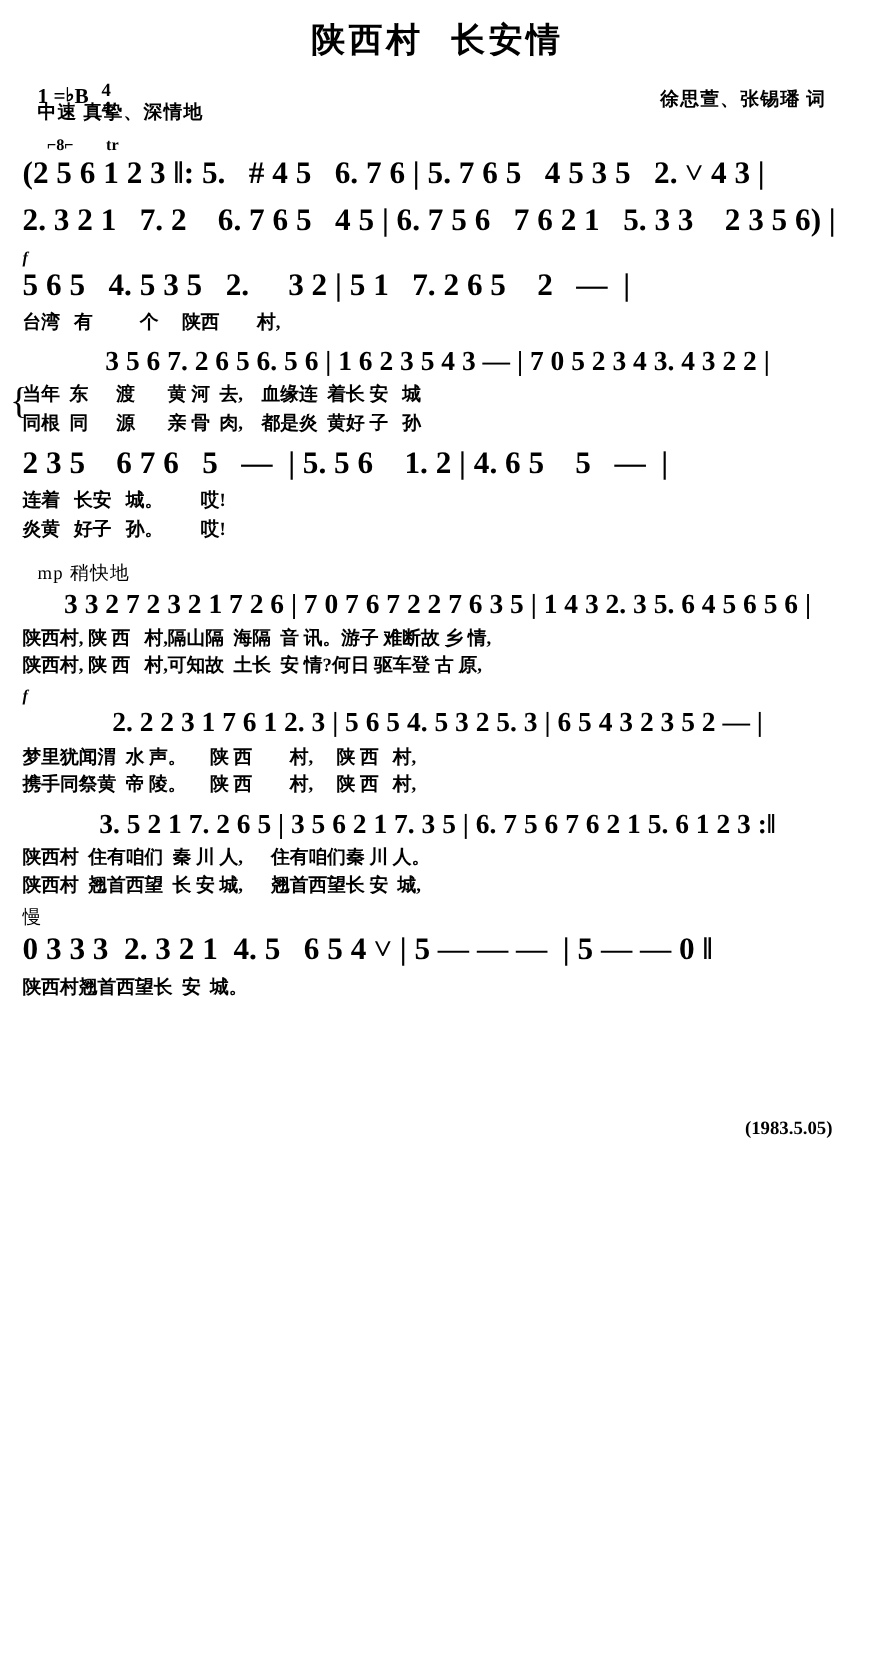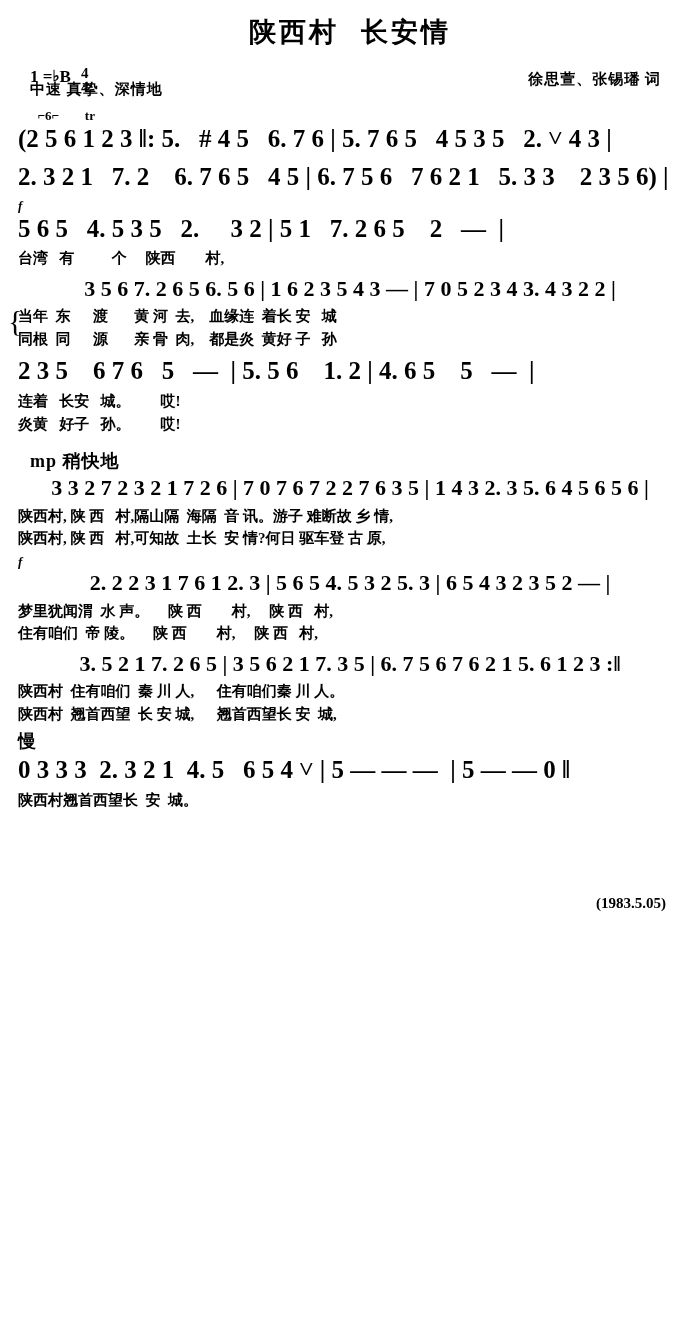--- a/index.html
+++ b/index.html
@@ -98,22 +98,22 @@
     margin-top: 2px;
   }
   .lyrics.second { margin-top: 0px; }
   .dyn {
     font-family: "Liberation Serif", serif;
     font-style: italic;
     font-weight: bold;
     font-size: 16px;
   }
   .marker {
-    font-size: 18px;
-    font-weight: bold;
+    font-size: 15px;
+    font-weight: normal;
     letter-spacing: 1px;
   }
   .section-mark {
     margin: 10px 0 0 12px;
   }
   .footer-date {
     position: absolute;
     right: 34px;
     bottom: 16px;
     font-size: 15px;
@@ -152,21 +152,21 @@
       <span class="time-sig">
         <span>4</span>
         <span>4</span>
       </span>
     </div>
     <div class="authors">徐思萱、张锡璠 词</div>
     <div class="tempo">中速 真挚、深情地</div>
   </div>
 
   <div class="system">
-    <div class="ornaments">      ⌐6⌐        tr</div>
+    <div class="ornaments">      ⌐8⌐        tr</div>
     <div class="notes">(2 5 6 1 2 3 ‖: 5.   # 4 5   6. 7 6 | 5. 7 6 5   4 5 3 5   2. ˅ 4 3 |</div>
   </div>
 
   <div class="system">
     <div class="notes">2. 3 2 1   7. 2    6. 7 6 5   4 5 | 6. 7 5 6   7 6 2 1   5. 3 3    2 3 5 6) |</div>
   </div>
 
   <div class="system">
     <div class="ornaments dyn">f</div>
     <div class="notes">5 6 5   4. 5 3 5   2.     3 2 | 5 1   7. 2 6 5    2   —  |</div>
@@ -193,21 +193,21 @@
     <div class="marker section-mark">mp 稍快地</div>
     <div class="notes small">3 3 2 7 2 3 2 1 7 2 6 | 7 0 7 6 7 2 2 7 6 3 5 | 1 4 3 2. 3 5. 6 4 5 6 5 6 |</div>
     <div class="lyrics">陕西村, 陕 西   村,隔山隔  海隔  音 讯。游子 难断故 乡 情,</div>
     <div class="lyrics second">陕西村, 陕 西   村,可知故  土长  安 情?何日 驱车登 古 原,</div>
   </div>
 
   <div class="system">
     <div class="ornaments dyn">f</div>
     <div class="notes small">2. 2 2 3 1 7 6 1 2. 3 | 5 6 5 4. 5 3 2 5. 3 | 6 5 4 3 2 3 5 2 — |</div>
     <div class="lyrics">梦里犹闻渭  水 声。     陕 西        村,     陕 西   村,</div>
-    <div class="lyrics second">住有咱们  帝 陵。     陕 西        村,     陕 西   村,</div>
+    <div class="lyrics second">携手同祭黄  帝 陵。     陕 西        村,     陕 西   村,</div>
   </div>
 
   <div class="system">
     <div class="notes small">3. 5 2 1 7. 2 6 5 | 3 5 6 2 1 7. 3 5 | 6. 7 5 6 7 6 2 1 5. 6 1 2 3 :‖</div>
     <div class="lyrics">陕西村  住有咱们  秦 川 人,      住有咱们秦 川 人。</div>
     <div class="lyrics second">陕西村  翘首西望  长 安 城,      翘首西望长 安  城,</div>
   </div>
 
   <div class="system">
     <div class="marker">慢</div>

